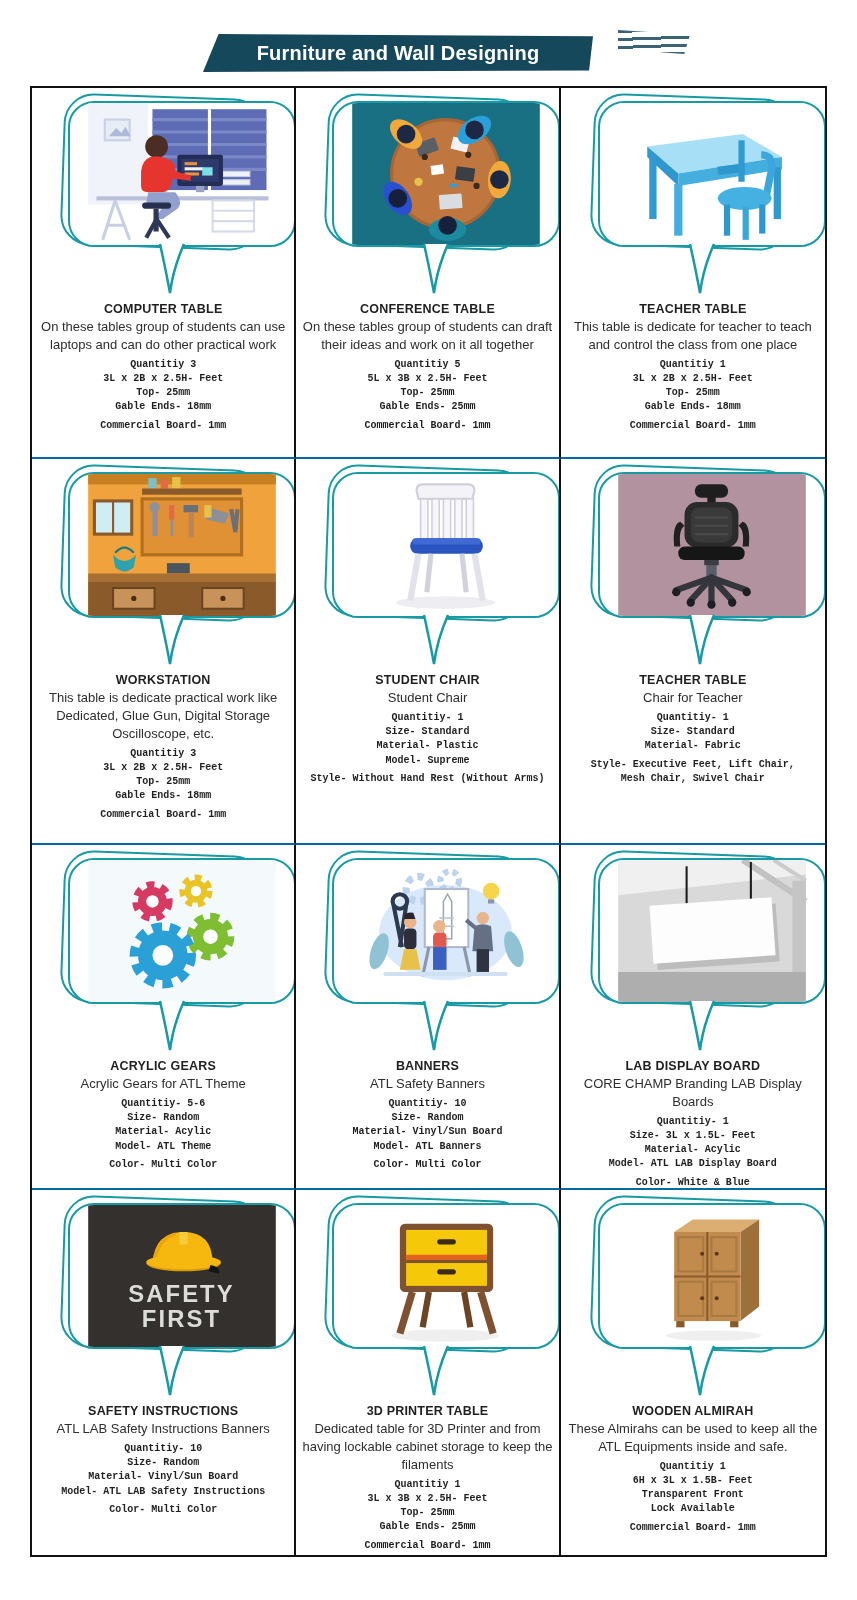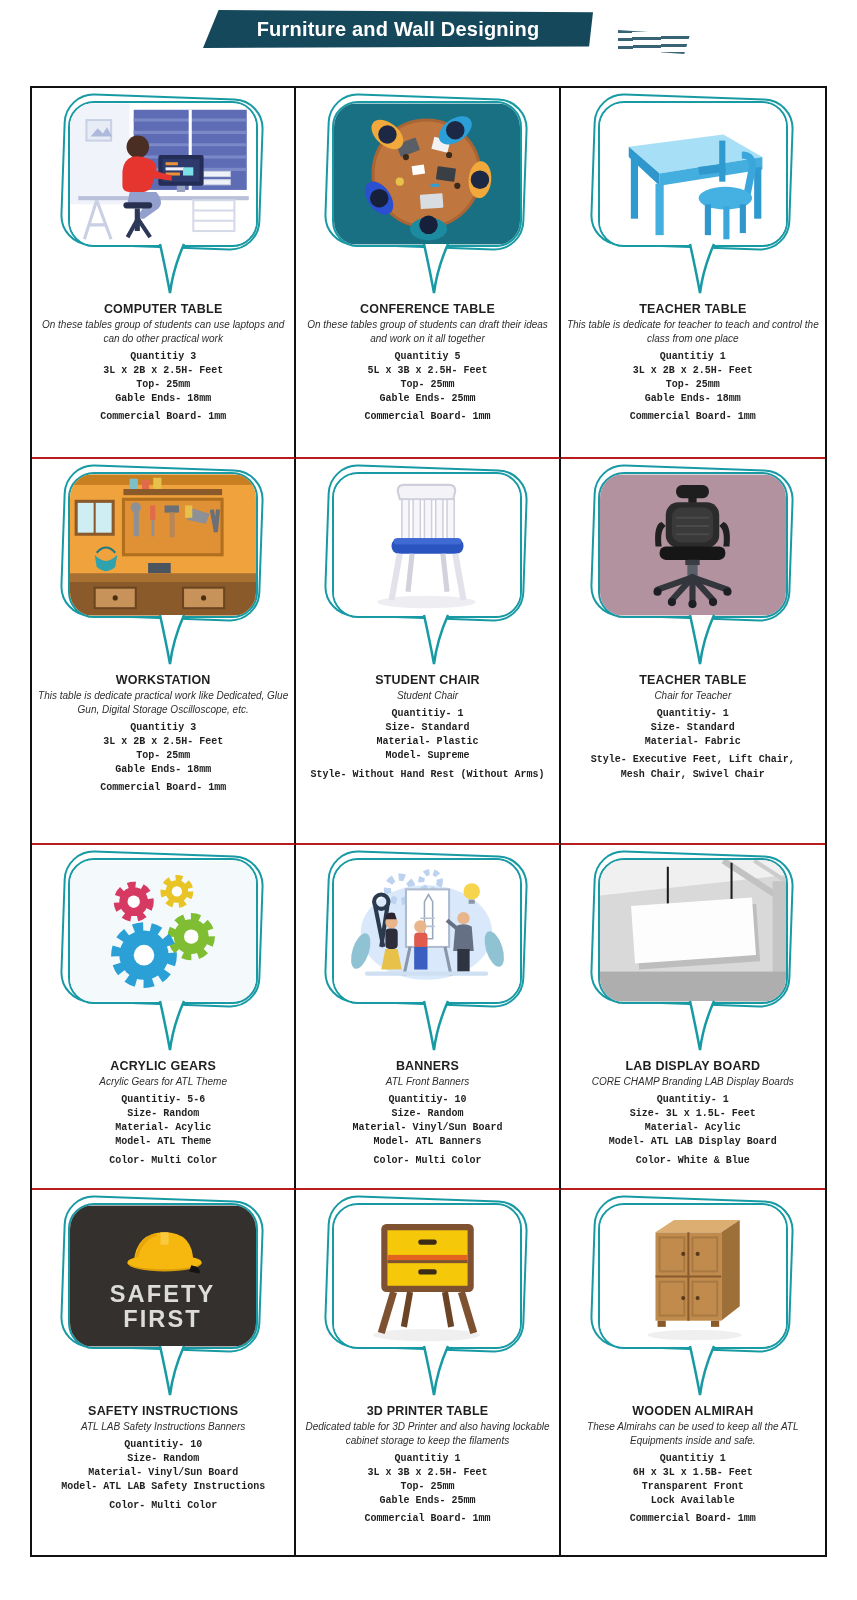--- a/index.html
+++ b/index.html
@@ -2,57 +2,57 @@
 <html><head>
 <meta charset="utf-8">
 <style>
   * { margin:0; padding:0; box-sizing:border-box; }
   html,body { background:#ffffff; }
   body {
     width:857px; height:1600px; margin:0 auto; position:relative;
     font-family:"Liberation Sans", sans-serif; color:#1f1f1f;
   }
   
-  .banner-wrap { position:relative; width:796px; padding-top:10px; height:72px; }
+  .banner-wrap { position:relative; width:796px; padding-top:34px; height:72px; }
   .banner {
     position:relative; width:390px; height:38px; margin:0 auto;
     background:#16485c; display:flex; align-items:center; justify-content:center;
     clip-path:polygon(4% 0, 100% 6%, 99% 96%, 0 100%);
   }
   .banner span { color:#ffffff; font-size:20px; font-weight:bold; letter-spacing:.2px; }
   .banner-streaks {
     position:absolute; top:30px; left:618px; width:72px; height:24px;
     background:repeating-linear-gradient(178deg,#16485c 0 3px, transparent 3px 8px);
     opacity:.85; clip-path:polygon(0 0,100% 20%,92% 100%,0 80%);
   }
   
   .catalog {
     position:absolute; left:30px; top:86px; width:797px;
     display:grid; grid-template-columns:repeat(3,1fr);
     grid-template-rows:371px 386px 345px 365px;
     border:2px solid #111; background:#fff;
   }
-  .cell { border-right:2px solid #111; border-bottom:2px solid #b91c1c; overflow:hidden; text-align:center; }
+  .cell { border-right:2px solid #111; border-bottom:2px solid #0369a1; overflow:hidden; text-align:center; }
   .cell.last-col { border-right:none; }
   .cell.last-row { border-bottom:none; }
   
   .bubble-wrap { position:relative; width:190px; height:194px; margin:13px auto 0; }
   .bubble-outline {
     position:absolute; left:-6px; top:-5px; width:200px; height:152px;
     border:2px solid #189aa4; border-radius:30px; transform:rotate(2deg);
   }
   .bubble {
-    position:absolute; left:0; top:0; width:190px; height:146px;
+    position:absolute; left:0; top:0; width:228px; height:146px;
     border:2.5px solid #189aa4; border-radius:26px; overflow:hidden; background:#fff;
   }
   .bubble svg { display:block; width:100%; height:100%; }
   .tail { position:absolute; left:84px; top:142px; }
   
   .card-title { font-size:12.5px; font-weight:bold; margin-top:7px; letter-spacing:.2px; }
-  .card-desc { font-size:10px; color:#2e2e2e; line-height:1.38; max-width:252px; margin:2px auto 0;font-style:italic; }
+  .card-desc { font-size:13px; color:#2e2e2e; line-height:1.38; max-width:252px; margin:2px auto 0; }
   .group { font-size:10px; font-weight:bold; line-height:1.42; margin-top:4px; max-width:250px; margin-left:auto; margin-right:auto;font-family:Liberation Mono, monospace; }
   .group:empty { display:none; }
 </style>
 </head>
 <body>
 
 <div class="banner-wrap">
   <div class="banner">
     <span>Furniture and Wall Designing</span>
   </div>
@@ -420,21 +420,21 @@
           <ellipse cx="26" cy="88" rx="8" ry="18" fill="#8fc3d4" transform="rotate(18 26 88)"></ellipse>
           <ellipse cx="156" cy="86" rx="8" ry="18" fill="#8fc3d4" transform="rotate(-18 156 86)"></ellipse>
           <rect x="30" y="108" width="120" height="4" rx="2" fill="#cfe0f2"></rect>
         </svg>
       </div>
       <svg class="tail" width="40" height="52">
         <path d="M8 1 Q14 28 18 50 Q21 26 32 1" fill="#ffffff" stroke="#189aa4" stroke-width="2.5"></path>
       </svg>
     </div>
     <div class="card-title">BANNERS</div>
-    <div class="card-desc">ATL Front Banners</div>
+    <div class="card-desc">ATL Safety Banners</div>
     <div class="group">
         <div>Quantitiy- 10</div>
         <div>Size- Random</div>
         <div>Material- Vinyl/Sun Board</div>
         <div>Model- ATL Banners</div>
       </div>
     <div class="group">
         <div>Color- Multi Color</div>
       </div>
 
@@ -526,21 +526,21 @@
           <line x1="124" y1="84" x2="136" y2="124" stroke="#7e5230" stroke-width="7"></line>
           <line x1="74" y1="84" x2="68" y2="118" stroke="#6b4426" stroke-width="6"></line>
           <line x1="108" y1="84" x2="114" y2="118" stroke="#6b4426" stroke-width="6"></line>
         </svg>
       </div>
       <svg class="tail" width="40" height="52">
         <path d="M8 1 Q14 28 18 50 Q21 26 32 1" fill="#ffffff" stroke="#189aa4" stroke-width="2.5"></path>
       </svg>
     </div>
     <div class="card-title">3D PRINTER TABLE</div>
-    <div class="card-desc">Dedicated table for 3D Printer and also having lockable cabinet storage to keep the filaments</div>
+    <div class="card-desc">Dedicated table for 3D Printer and from having lockable cabinet storage to keep the filaments</div>
     <div class="group">
         <div>Quantitiy 1</div>
         <div>3L x 3B x 2.5H- Feet</div>
         <div>Top- 25mm</div>
         <div>Gable Ends- 25mm</div>
       </div>
     <div class="group">
         <div>Commercial Board- 1mm</div>
       </div>
 

